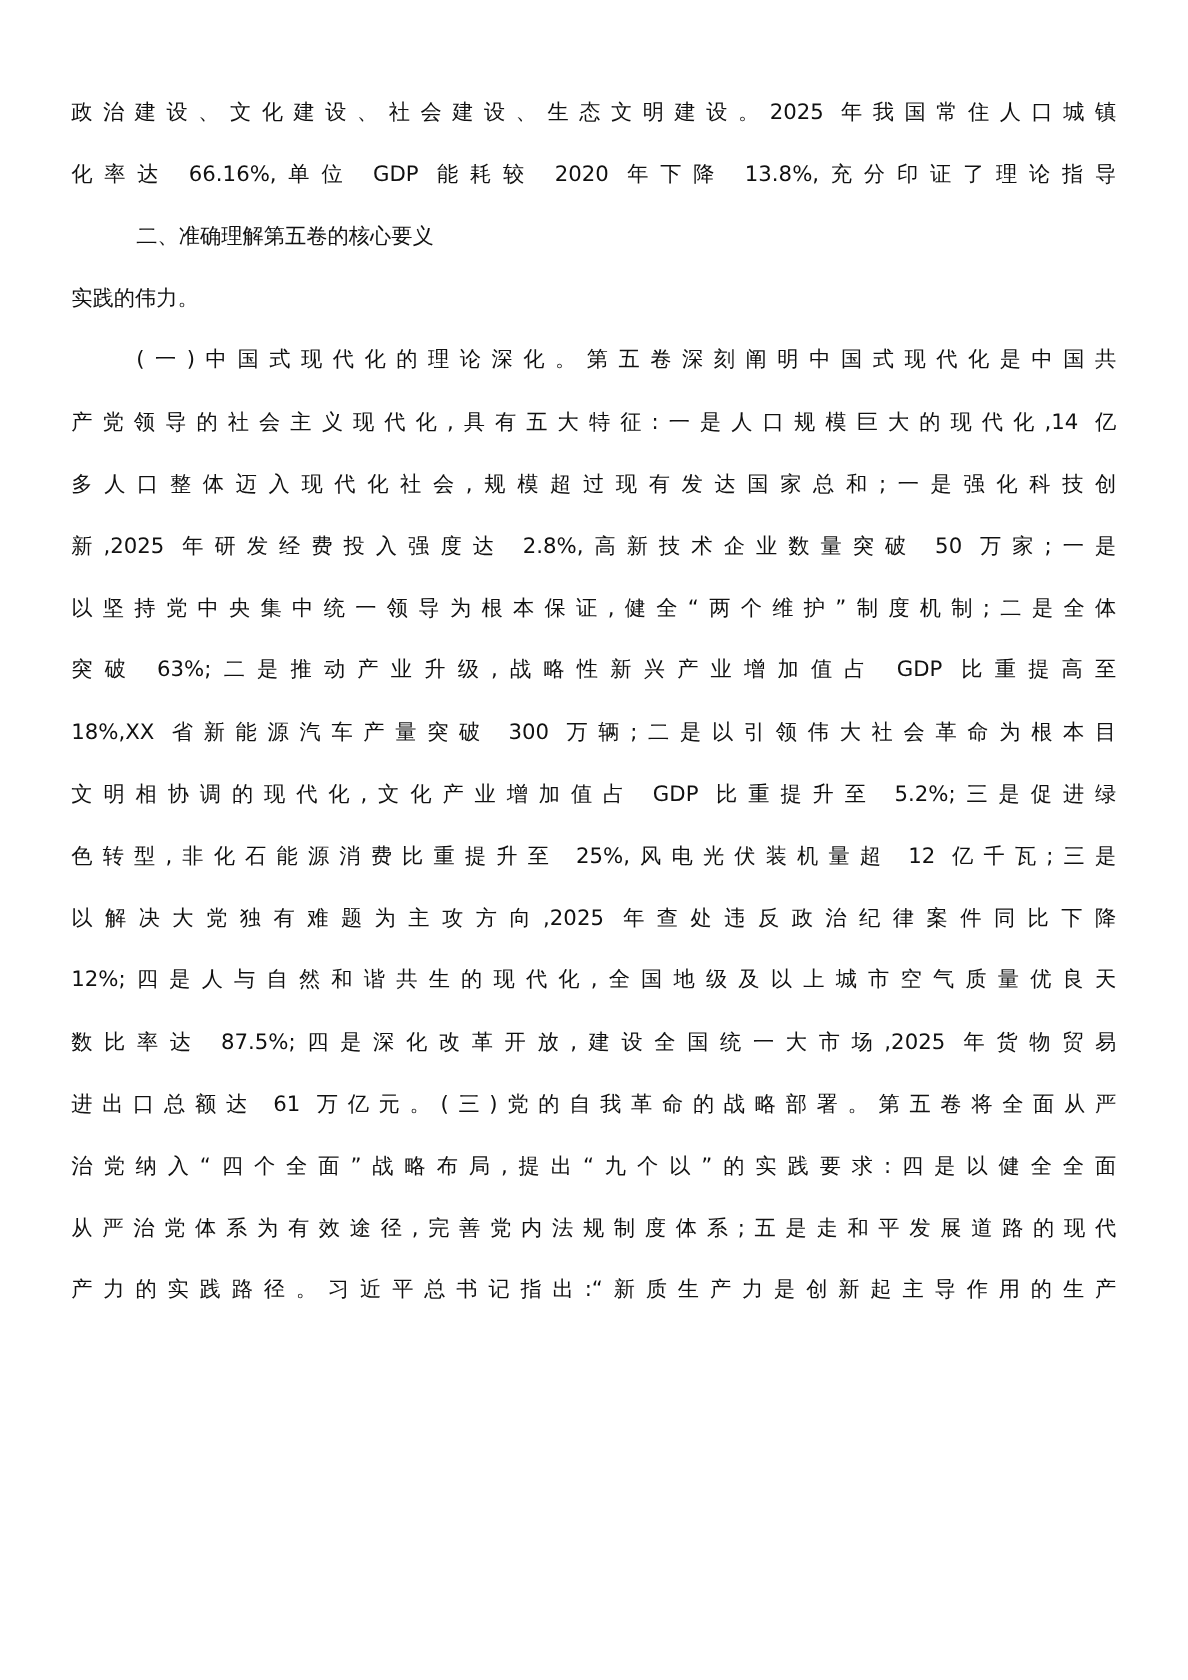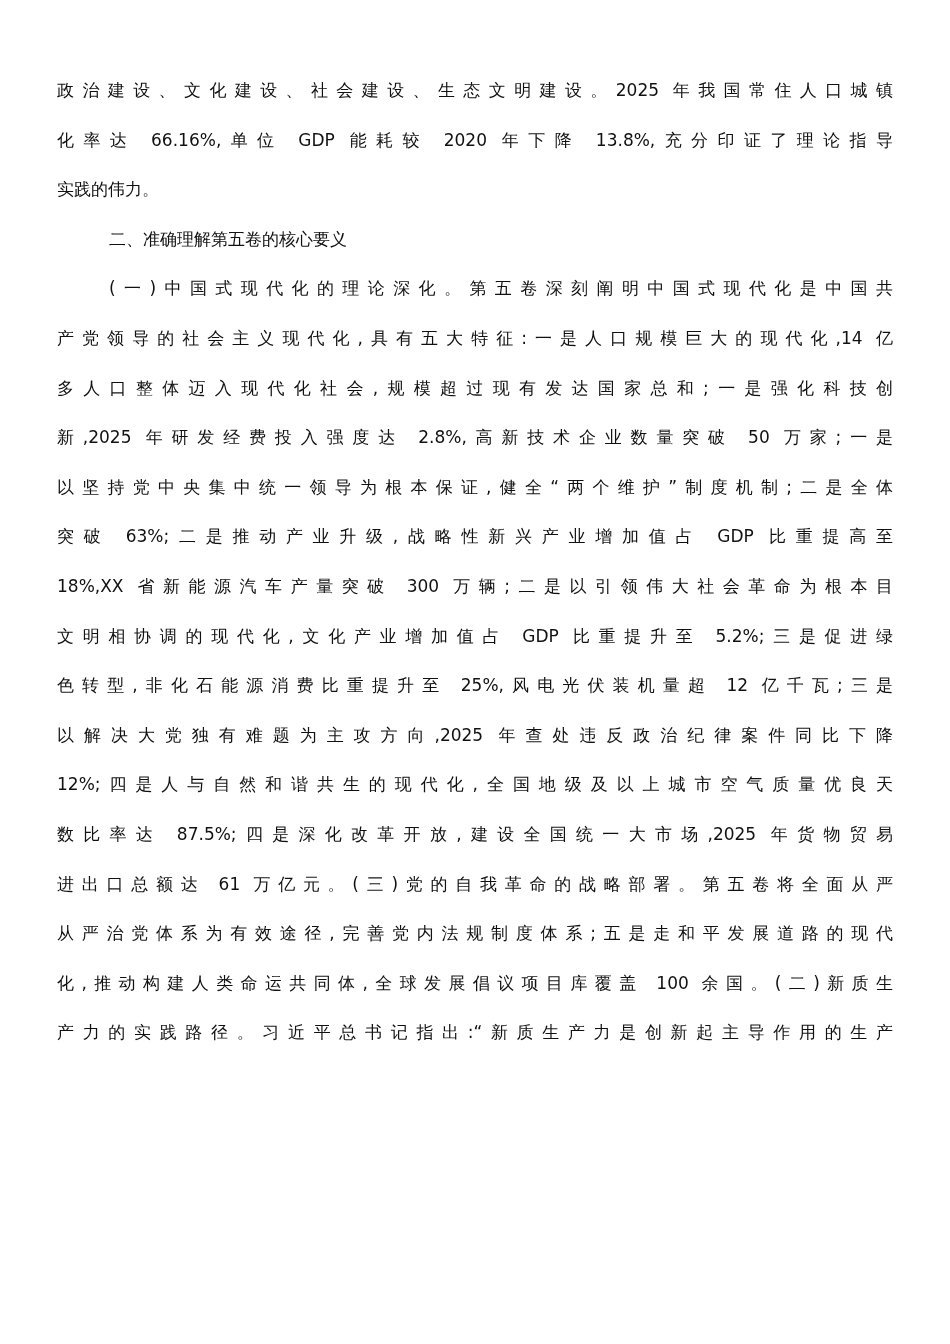--- a/index.html
+++ b/index.html
@@ -38,32 +38,32 @@
     }
     .b { font-weight: normal; }
   </style>
 </head>
 <body>
 
 <div class="page">
   <div id="lines">
       <div class="line"><span>政治建设、文化建设、社会建设、生态文明建设。2025 年我国常住人口城镇</span></div>
       <div class="line"><span>化率达 66.16%,单位 GDP 能耗较 2020 年下降 13.8%,充分印证了理论指导</span></div>
+      <div class="line indent last"><span>二、准确理解第五卷的核心要义</span></div>
       <div class="line last"><span>实践的伟力。</span></div>
-      <div class="line indent last"><span>二、准确理解第五卷的核心要义</span></div>
       <div class="line indent"><span>(一)中国式现代化的理论深化。第五卷深刻阐明中国式现代化是中国共</span></div>
       <div class="line"><span>产党领导的社会主义现代化,具有五大特征:</span><span class="b">一是</span><span>人口规模巨大的现代化,14 亿</span></div>
       <div class="line"><span>多人口整体迈入现代化社会,规模超过现有发达国家总和;</span><span class="b">一是</span><span>强化科技创</span></div>
       <div class="line"><span>新,2025 年研发经费投入强度达 2.8%,高新技术企业数量突破 50 万家;</span><span class="b">一是</span></div>
       <div class="line"><span>以坚持党中央集中统一领导为根本保证,健全“两个维护”制度机制;</span><span class="b">二是</span><span>全体</span></div>
       <div class="line"><span>突破 63%;</span><span class="b">二是</span><span>推动产业升级,战略性新兴产业增加值占 GDP 比重提高至</span></div>
       <div class="line"><span>18%,XX 省新能源汽车产量突破 300 万辆;</span><span class="b">二是</span><span>以引领伟大社会革命为根本目</span></div>
       <div class="line"><span>文明相协调的现代化,文化产业增加值占 GDP 比重提升至 5.2%;</span><span class="b">三是</span><span>促进绿</span></div>
       <div class="line"><span>色转型,非化石能源消费比重提升至 25%,风电光伏装机量超 12 亿千瓦;</span><span class="b">三是</span></div>
       <div class="line"><span>以解决大党独有难题为主攻方向,2025 年查处违反政治纪律案件同比下降</span></div>
       <div class="line"><span>12%;</span><span class="b">四是</span><span>人与自然和谐共生的现代化,全国地级及以上城市空气质量优良天</span></div>
       <div class="line"><span>数比率达 87.5%;</span><span class="b">四是</span><span>深化改革开放,建设全国统一大市场,2025 年货物贸易</span></div>
       <div class="line"><span>进出口总额达 61 万亿元。(三)党的自我革命的战略部署。第五卷将全面从严</span></div>
+      <div class="line"><span>治党纳入“四个全面”战略布局,提出“九个以”的实践要求:</span><span class="b">四是</span><span>以健全全面</span></div>
       <div class="line"><span>从严治党体系为有效途径,完善党内法规制度体系;</span><span class="b">五是</span><span>走和平发展道路的现代</span></div>
-      <div class="line"><span>化,推动构建人类命运共同体,全球发展倡议项目库覆盖 100 余国。(二)新质生</span></div>
       <div class="line"><span>产力的实践路径。习近平总书记指出:“新质生产力是创新起主导作用的生产</span></div>
     </div>
 </div>
 
 </body></html>

